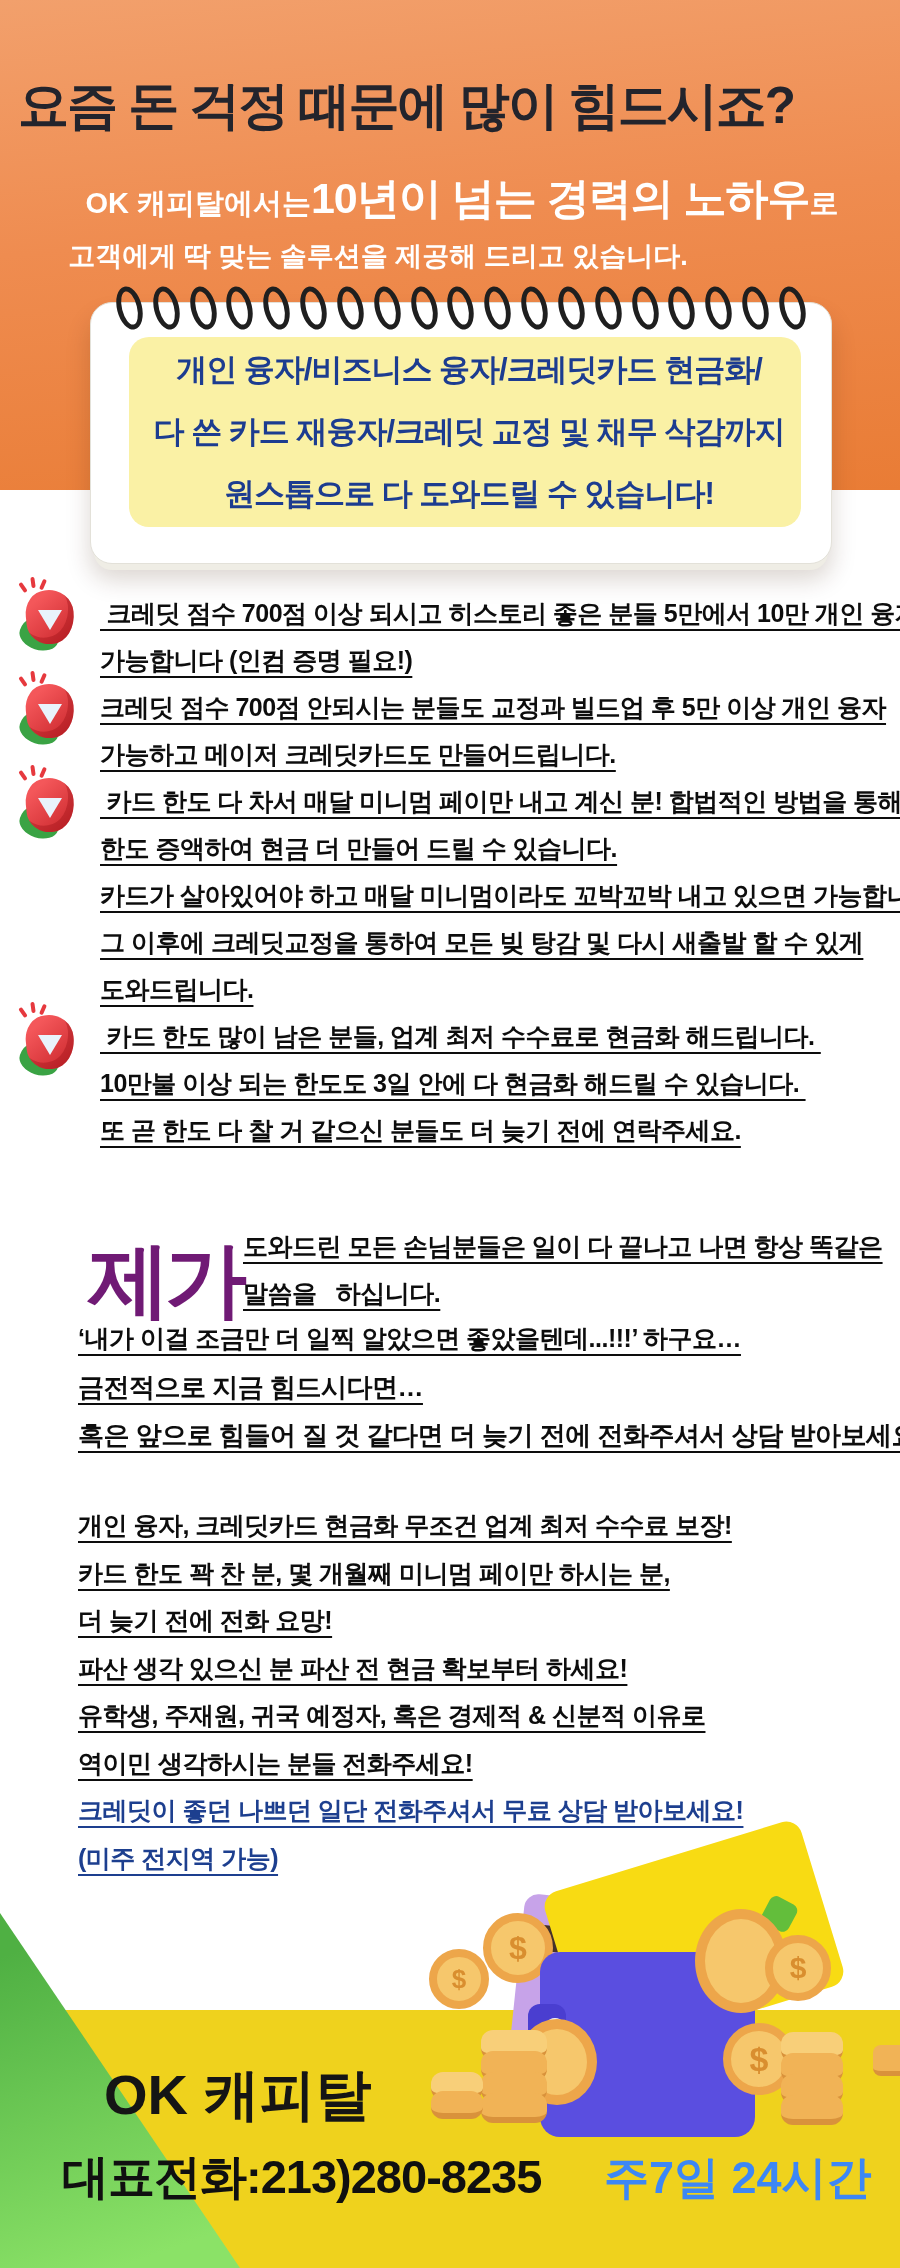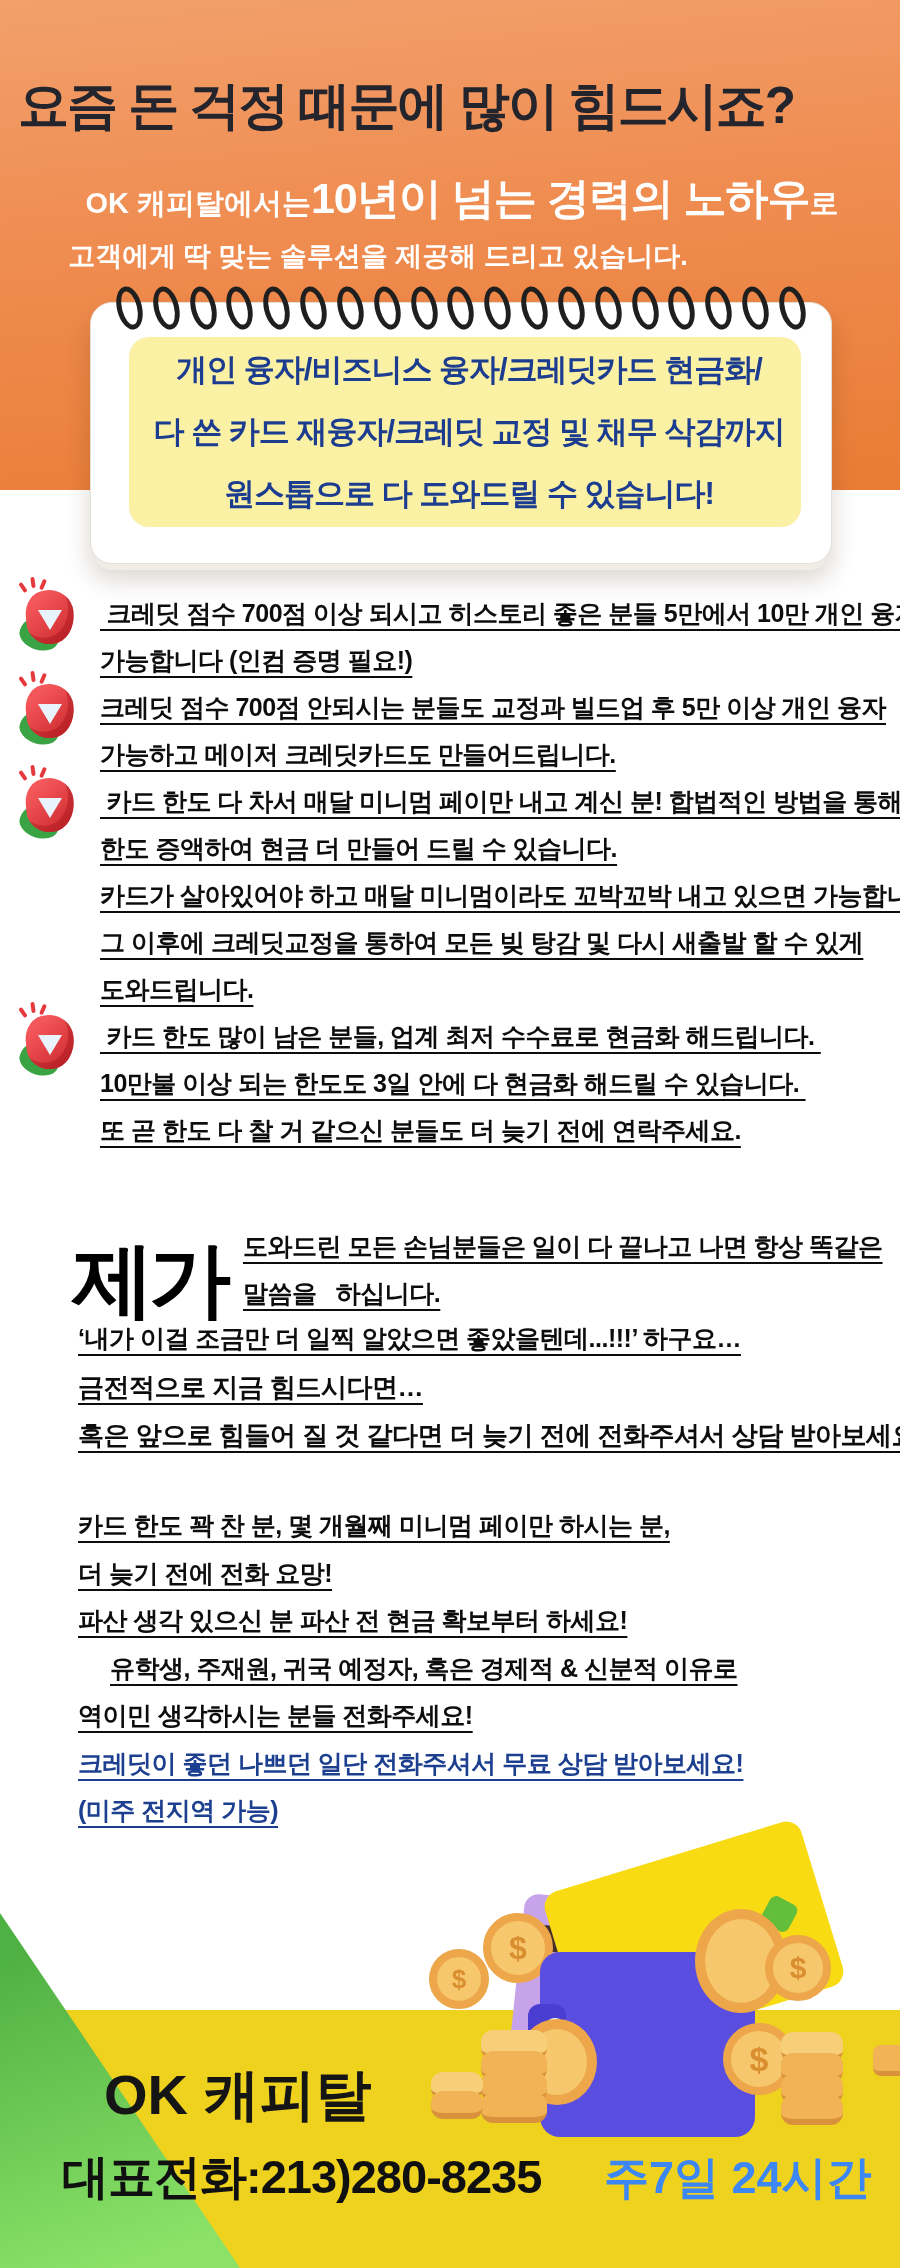--- a/index.html
+++ b/index.html
@@ -45,27 +45,27 @@
   .bicon .sp1{left:1px;top:2px;transform:rotate(-35deg);}
   .bicon .sp2{left:11px;top:-3px;transform:rotate(-8deg);}
   .bicon .sp3{left:21px;top:-1px;transform:rotate(24deg);}
 
   
   .line{font-size:25px;font-weight:700;color:#0d0d0d;white-space:pre;letter-spacing:-0.5px;
         text-decoration:underline;text-decoration-thickness:2px;text-underline-offset:7px;}
   .bullets{position:absolute;left:100px;top:590px;}
   .bullets .line{line-height:47px;}
   .abs{position:absolute;}
-  .lead{position:absolute;left:72px;top:1226px;font-size:82px;font-weight:700;color:#000000;
+  .lead{position:absolute;left:88px;top:1226px;font-size:82px;font-weight:700;color:#701a75;
         letter-spacing:-5px;white-space:pre;}
   .strong{font-weight:800;font-size:26px;}
   .offers{position:absolute;left:78px;top:1502px;}
   .offers .line{line-height:47.5px;}
   .blue{color:#1D3F8F;text-decoration-color:#1D3F8F;}
-  .wbold{font-weight:800;margin-left:32px;}
+  .wbold{font-weight:800;}
 
   
   .footer-yellow{position:absolute;left:0;top:2010px;width:900px;height:258px;background:#EFD21D;}
   .green-tri{position:absolute;left:0;top:1913px;width:240px;height:355px;
         background:linear-gradient(160deg,#4FB043 10%,#8BE267 90%);
         clip-path:polygon(0 0,100% 100%,0 100%);z-index:2;}
   .brand{position:absolute;left:68px;top:2058px;font-size:56px;font-weight:800;color:#151515;
         z-index:3;white-space:pre;margin-left:36px;}
   .phone{position:absolute;left:62px;top:2146px;font-size:47px;font-weight:700;color:#101010;
         z-index:3;letter-spacing:-1px;white-space:pre;}
@@ -185,20 +185,21 @@
   </div>
 
   <div class="lead">제가</div>
   <div class="line abs" style="left:243px;top:1230px">도와드린 모든 손님분들은 일이 다 끝나고 나면 항상 똑같은</div>
   <div class="line abs" style="left:243px;top:1277px">말씀을   하십니다.</div>
   <div class="line abs" style="left:78px;top:1322px">‘내가 이걸 조금만 더 일찍 알았으면 좋았을텐데...!!!’ 하구요…</div>
   <div class="line abs strong" style="left:78px;top:1370px">금전적으로 지금 힘드시다면…</div>
   <div class="line abs strong" style="left:78px;top:1418px">혹은 앞으로 힘들어 질 것 같다면 더 늦기 전에 전화주셔서 상담 받아보세요!</div>
 
   <div class="offers">
+    <div class="line">개인 융자, 크레딧카드 현금화 무조건 업계 최저 수수료 보장!</div>
     <div class="line">카드 한도 꽉 찬 분, 몇 개월째 미니멈 페이만 하시는 분,</div>
     <div class="line">더 늦기 전에 전화 요망!</div>
     <div class="line">파산 생각 있으신 분 파산 전 현금 확보부터 하세요!</div>
     <div class="line wbold">유학생, 주재원, 귀국 예정자, 혹은 경제적 &amp; 신분적 이유로</div>
     <div class="line">역이민 생각하시는 분들 전화주세요!</div>
     <div class="line blue">크레딧이 좋던 나쁘던 일단 전화주셔서 무료 상담 받아보세요!</div>
     <div class="line blue">(미주 전지역 가능)</div>
   </div>
 
   <div class="footer-yellow"></div>

